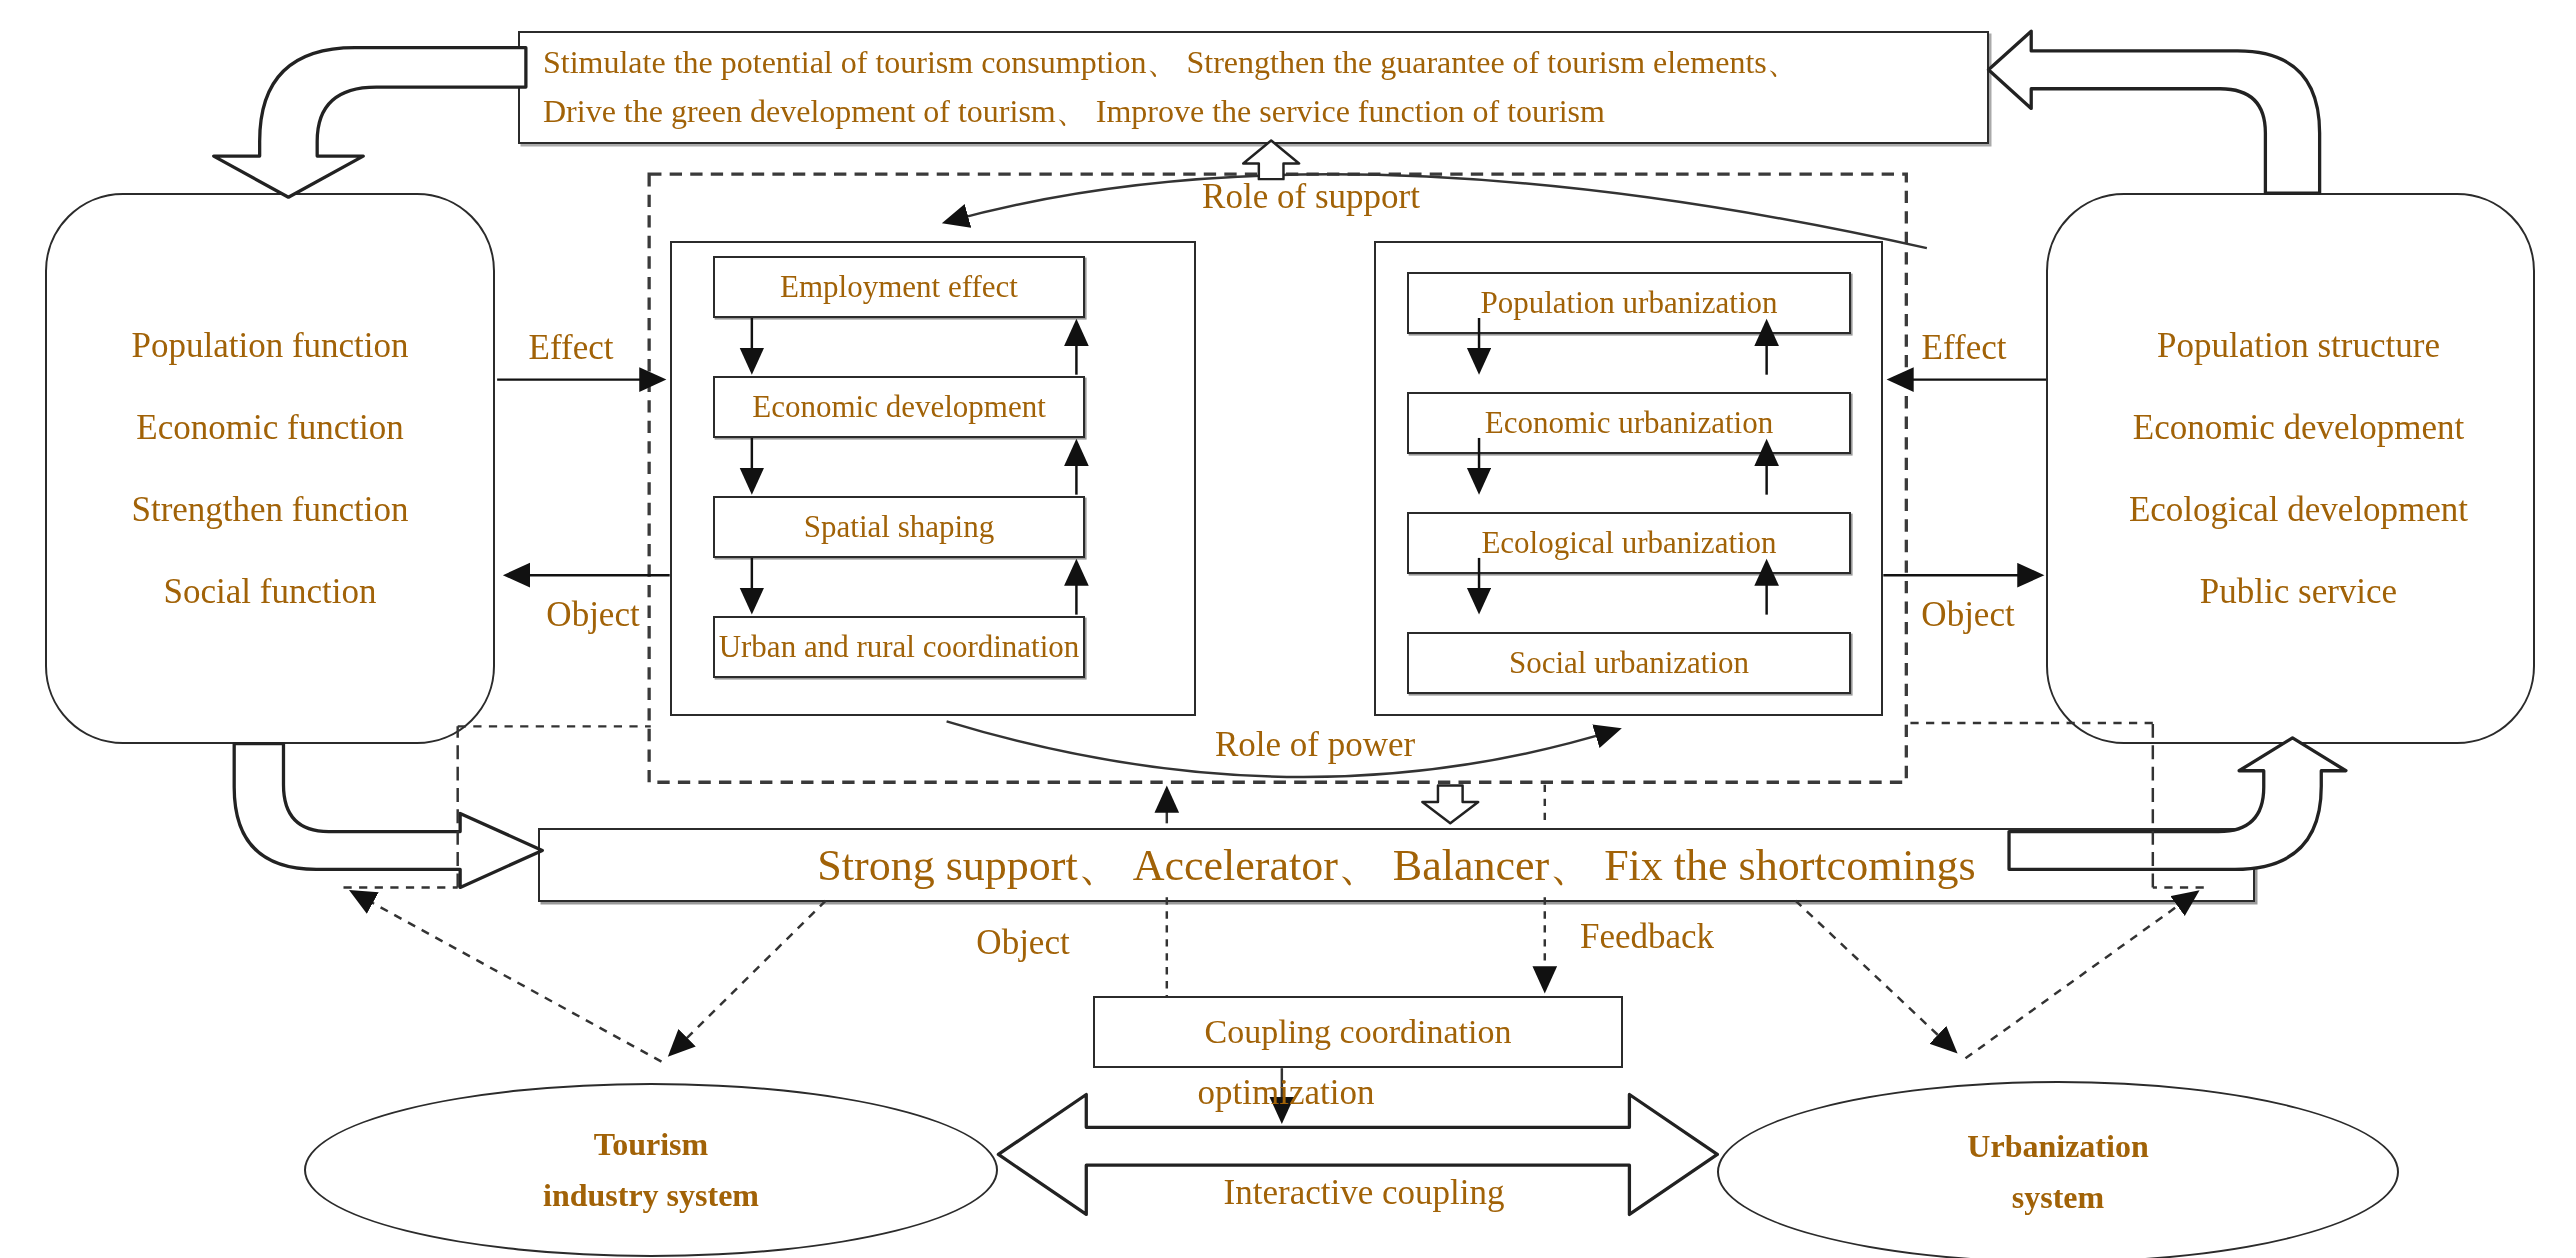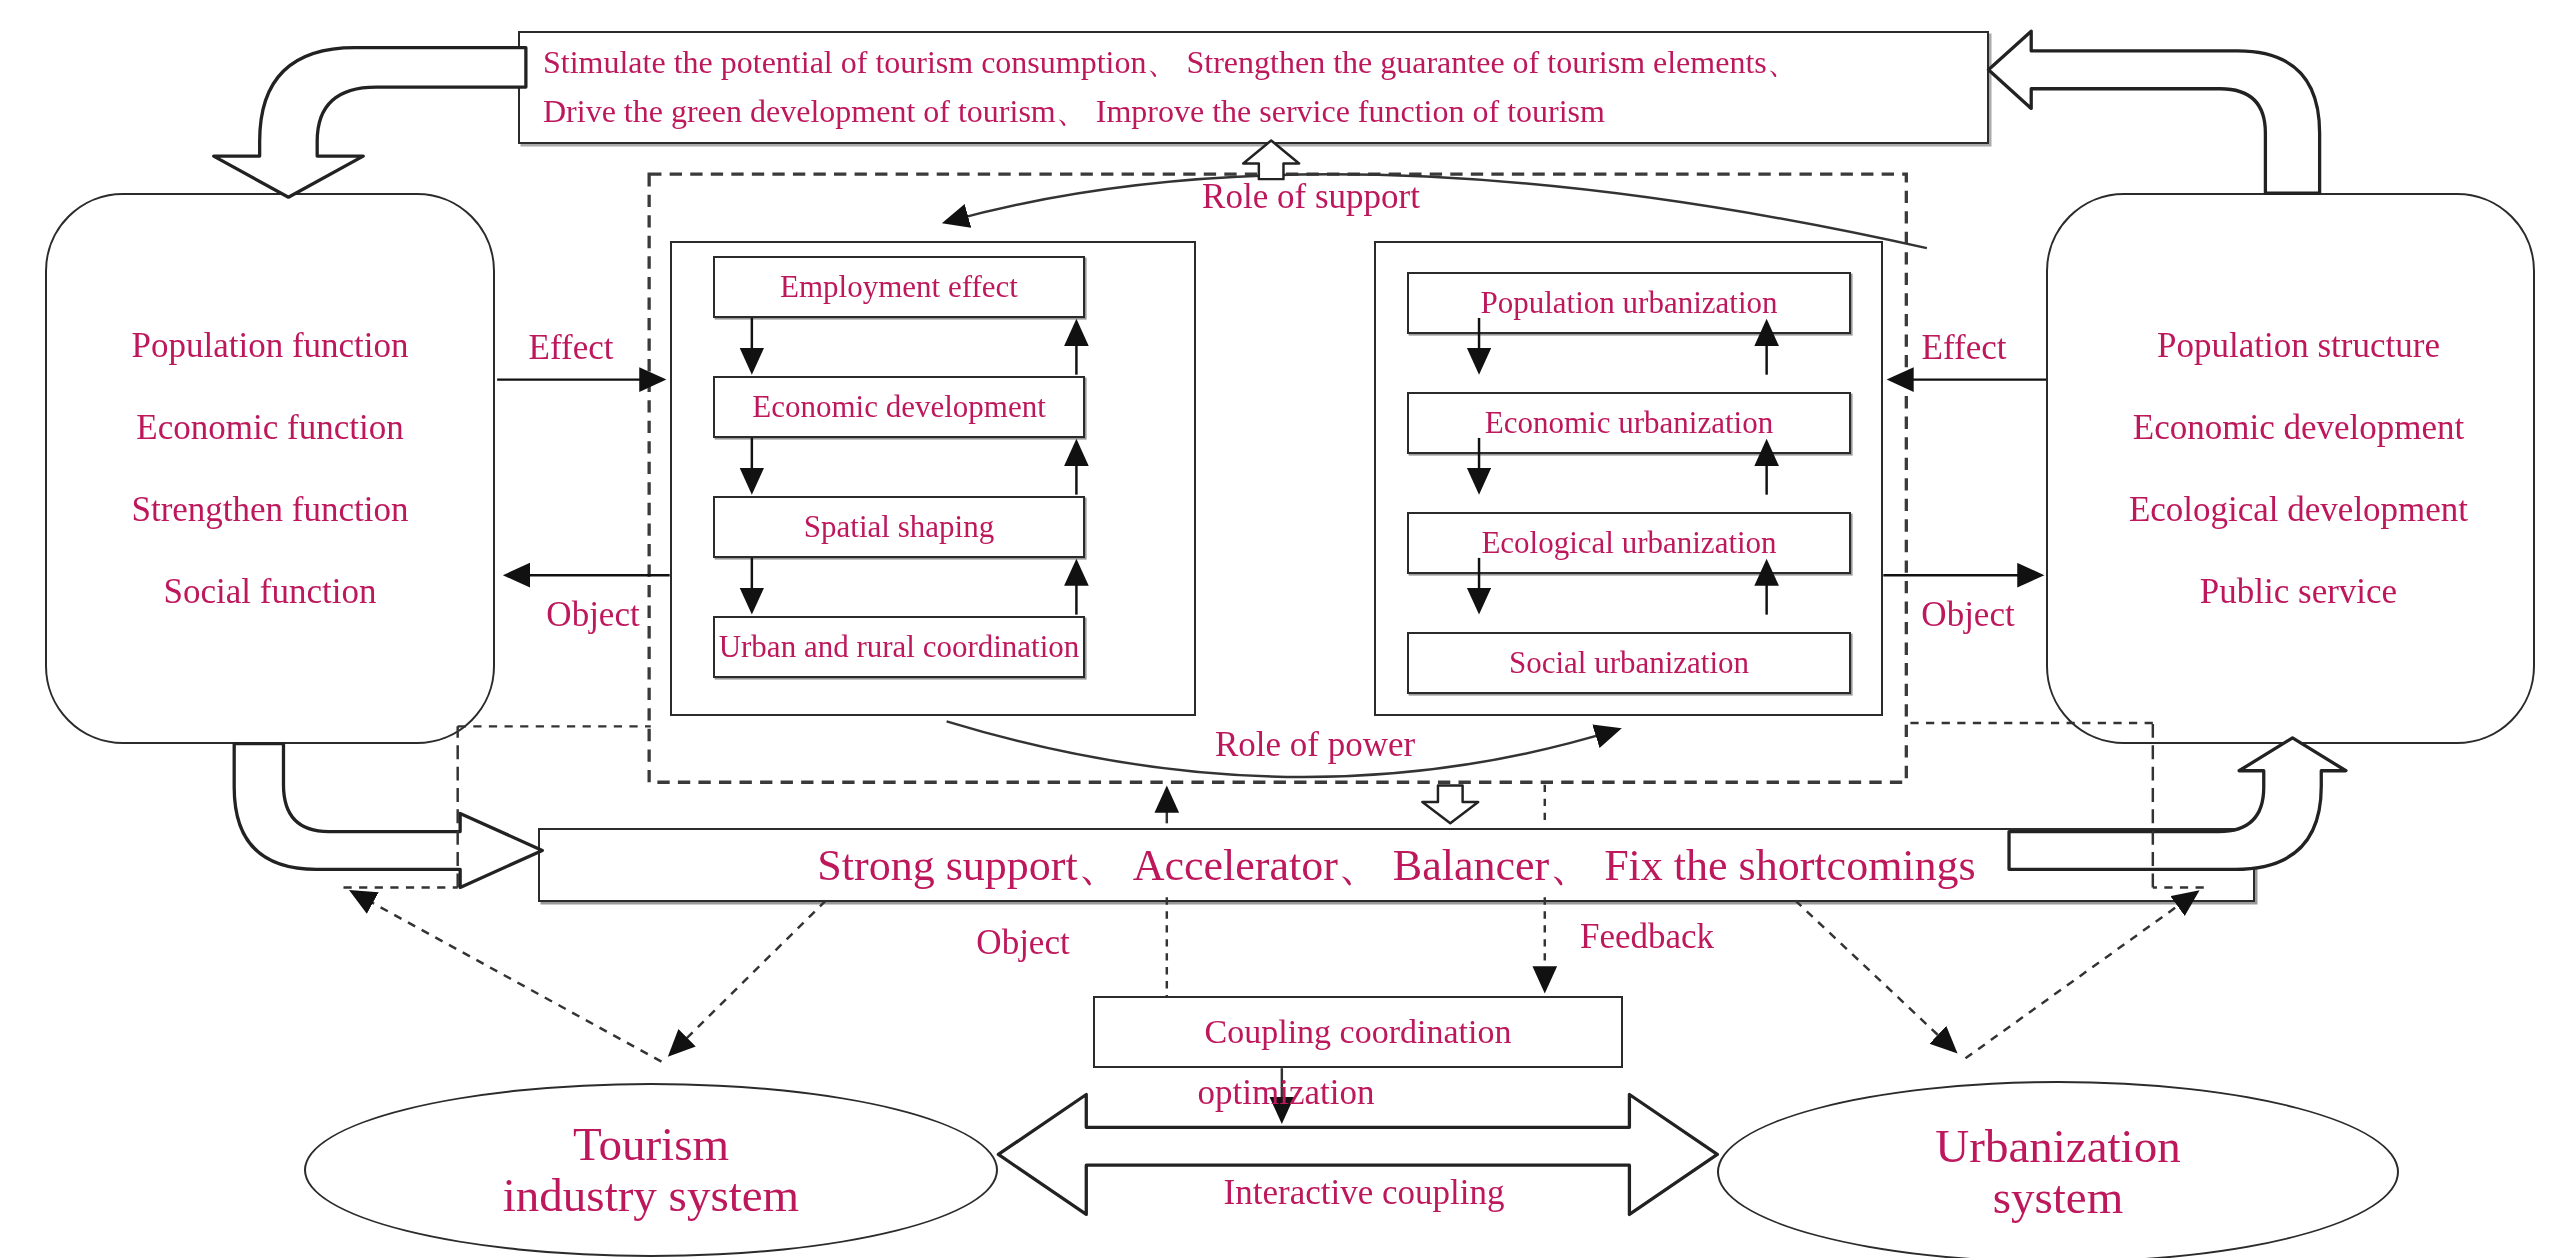--- a/index.html
+++ b/index.html
@@ -1,36 +1,36 @@
 <!DOCTYPE html>
 <html style="font-size:13px"><head>
 <meta charset="utf-8">
 <style>
   html,body{margin:0;padding:0;background:#fff;}
   #stage{
     position:relative;width:2576px;height:1258px;background:#fff;overflow:hidden;
-    font-family:"Liberation Serif","DejaVu Serif",serif;color:#be185d;
+    font-family:"Liberation Serif","DejaVu Serif",serif;color:#a16207;
   }
   .box{position:absolute;background:#fff;border:2.5px solid #2b2b2b;box-sizing:border-box;}
   .center{display:flex;align-items:center;justify-content:center;text-align:center;}
   .col{display:flex;flex-direction:column;align-items:center;justify-content:center;text-align:right;}
   #top-banner{left:518px;top:31px;width:1471px;height:113px;font-size:32px;line-height:49px;
     padding:5px 8.2px 0 23px;box-shadow:2.5px 2.5px 0 #aaa;}
   .round-big{border-radius:78px;font-size:35px;line-height:82px;}
   #left-system{left:45px;top:193px;width:450px;height:551px;}
   #right-system{left:2046px;top:193px;width:489px;height:551px;padding-left:16px;}
   .cont{position:absolute;border:2.5px solid #2b2b2b;background:transparent;box-sizing:border-box;}
   #left-cont{left:670px;top:241px;width:526px;height:475px;}
   #right-cont{left:1374px;top:241px;width:509px;height:475px;}
   .chain-box{height:62px;font-size:31px;box-shadow:1.6px 1.6px 0 #999;}
   .lc{left:713px;width:372px;}
   .rc{left:1407px;width:444px;margin-top:16px;}
   #support-bar{left:538px;top:828px;width:1717px;height:74px;font-size:44px;box-shadow:2.5px 2.5px 0 #999;}
   #coupling-box{left:1093px;top:996px;width:530px;height:72px;font-size:34px;}
-  .ellipse{border-radius:50%;font-size:47px;line-height:51px;}
+  .ellipse{border-radius:50%;font-size:32px;line-height:51px;font-weight:bold;}
   #tourism-ellipse{left:304px;top:1083px;width:694px;height:174px;}
   #urban-ellipse{left:1717px;top:1081px;width:682px;height:182px;}
   .lbl{position:absolute;transform:translate(-50%,-50%);font-size:35px;white-space:nowrap;}
   svg{position:absolute;left:0;top:0;pointer-events:none;}
 </style>
 </head>
 <body>
 
 <div id="stage">
 

